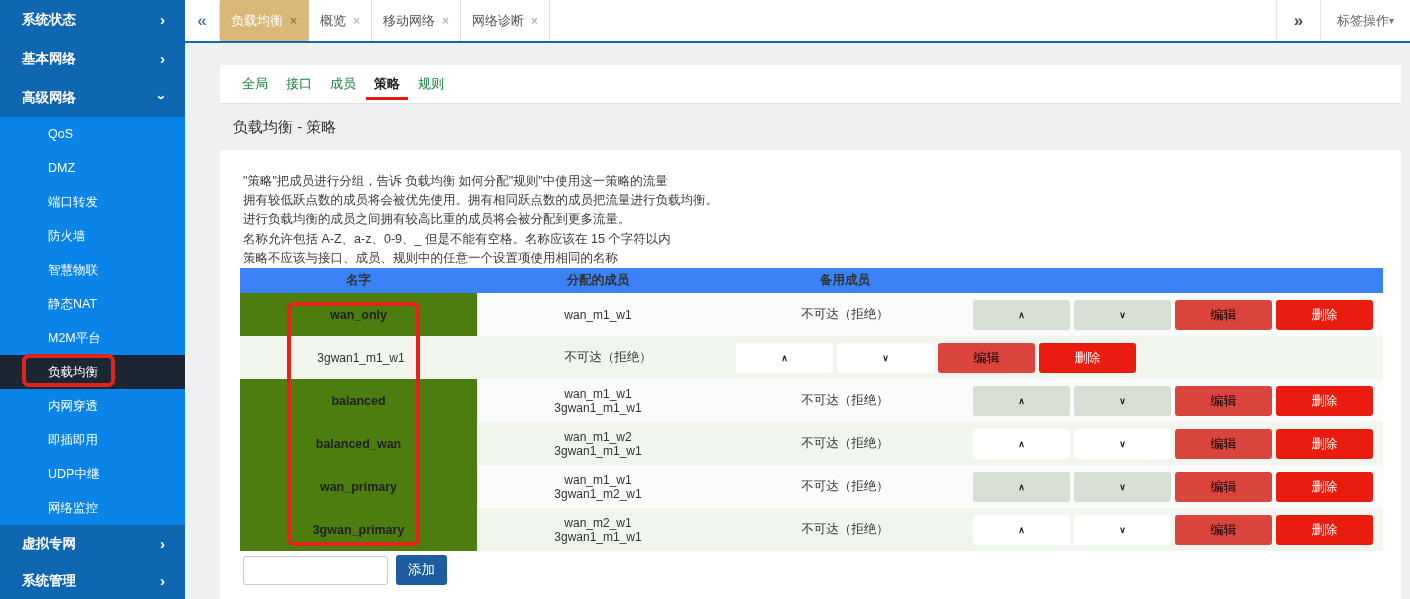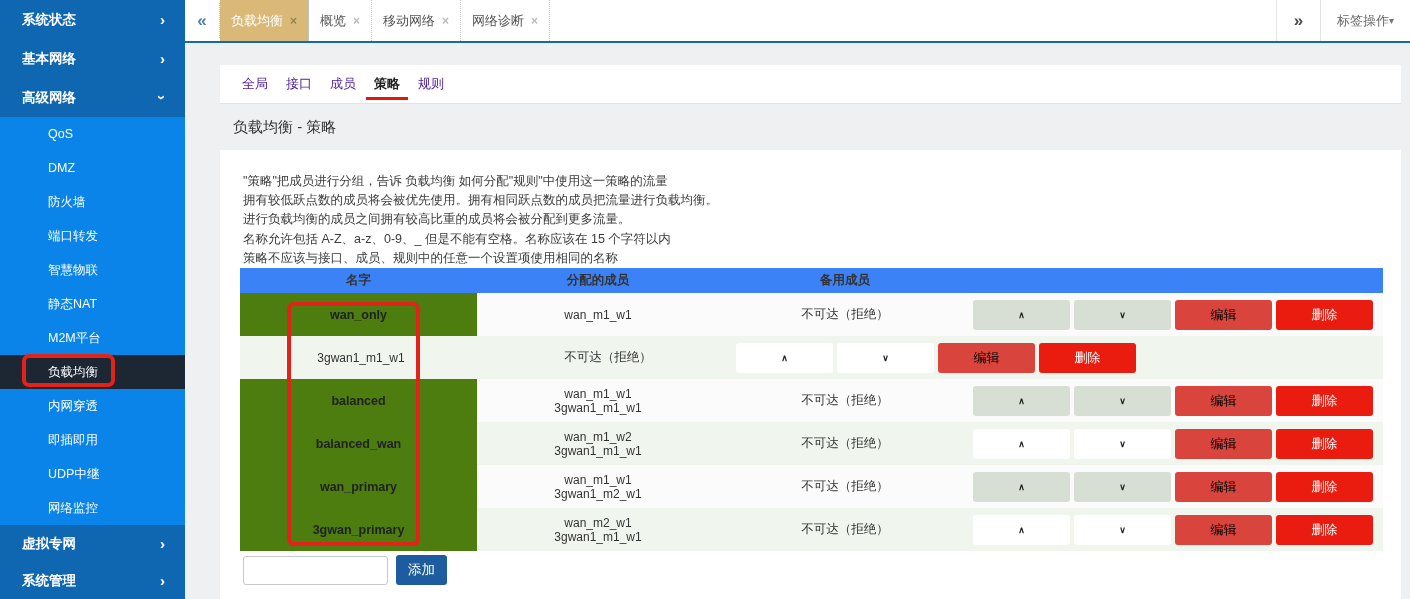--- a/index.html
+++ b/index.html
@@ -29,21 +29,21 @@
   .tb-tab .close { font-size:12px; color:#bcbcbc; font-weight:bold; }
   .tb-tab.active { background:#d9b878; color:#fff; }
   .tb-tab.active .close { color:#97824f; }
   .tb-spacer { flex:1; }
   .tb-ops { display:flex; align-items:center; gap:0; padding:8px 16px; color:#666; font-size:13px; cursor:pointer; }
   .tb-ops .caret { font-size:10px; color:#777; }
 
   
   .content { flex:1; background:#eef0f1; display:flex; flex-direction:column; min-height:0; }
   .tabs-card { margin:22px 9px 0 35px; height:39px; background:#fff; border-bottom:1px solid #e3e3e3; display:flex; align-items:stretch; padding-left:13px; }
-  .ctab { position:relative; display:flex; align-items:center; padding:0 9px; font-size:13px; color:#4c1d95; cursor:pointer; }
+  .ctab { position:relative; display:flex; align-items:center; padding:0 9px; font-size:13px; color:#15803d; cursor:pointer; }
   .ctab.active { color:#222; font-weight:bold; }
   .ctab.active::after { content:""; position:absolute; left:1px; right:1px; bottom:3px; height:3px; background:#e8150d; }
   .page-heading { height:46px; display:flex; align-items:center; padding-left:48px; font-size:15px; font-weight:500; color:#333; }
   .main-card { flex:1; background:#fff; margin:0 9px 0 35px; padding:22px 0 0 20px; min-height:0; }
 
   .desc { margin-left:3px; font-size:12.5px; color:#3c3c3c; line-height:19.2px; }
 
   
   .ptable { width:1143px; font-size:12.5px; color:#333; }
   .thead { display:flex; height:25px; background:#3b82f6; font-weight:bold; align-items:center; }
@@ -91,24 +91,24 @@
         <span>高级网络</span>
         <span class="chev down">›</span>
       </div>
       <div class="sb-item sub">
         <span>QoS</span>
       </div>
       <div class="sb-item sub">
         <span>DMZ</span>
       </div>
       <div class="sb-item sub">
+        <span>端口转发</span>
+      </div>
+      <div class="sb-item sub">
         <span>防火墙</span>
-      </div>
-      <div class="sb-item sub">
-        <span>端口转发</span>
       </div>
       <div class="sb-item sub">
         <span>智慧物联</span>
       </div>
       <div class="sb-item sub">
         <span>静态NAT</span>
       </div>
       <div class="sb-item sub">
         <span>M2M平台</span>
       </div>

